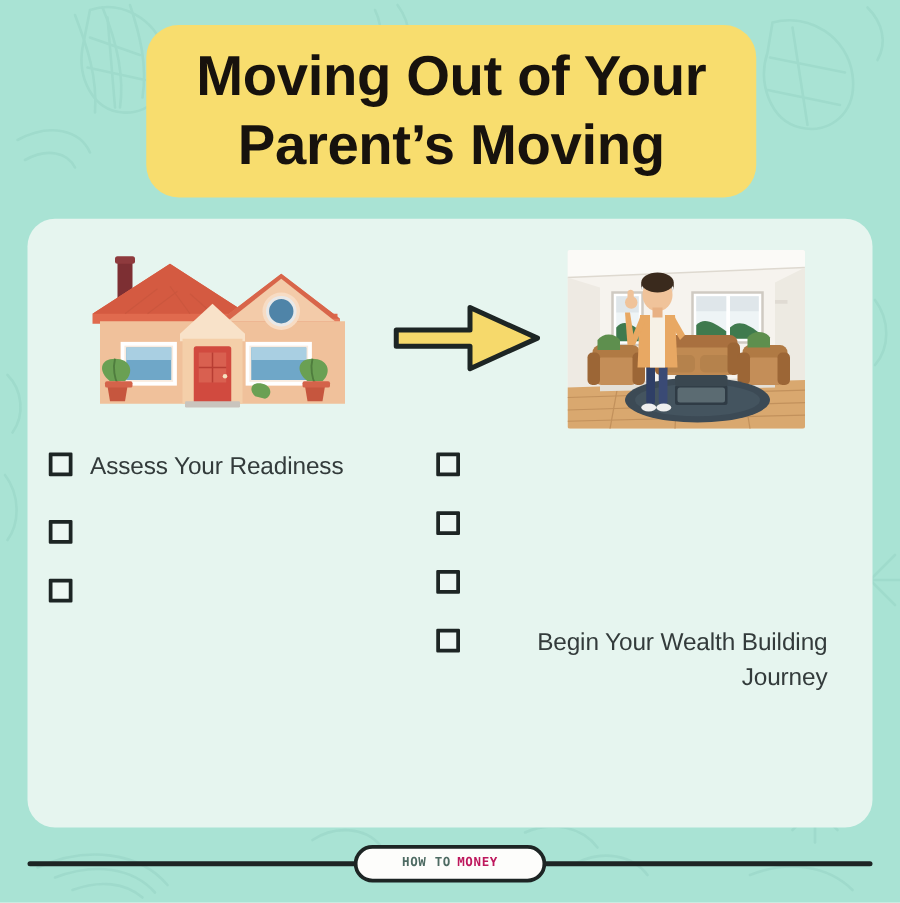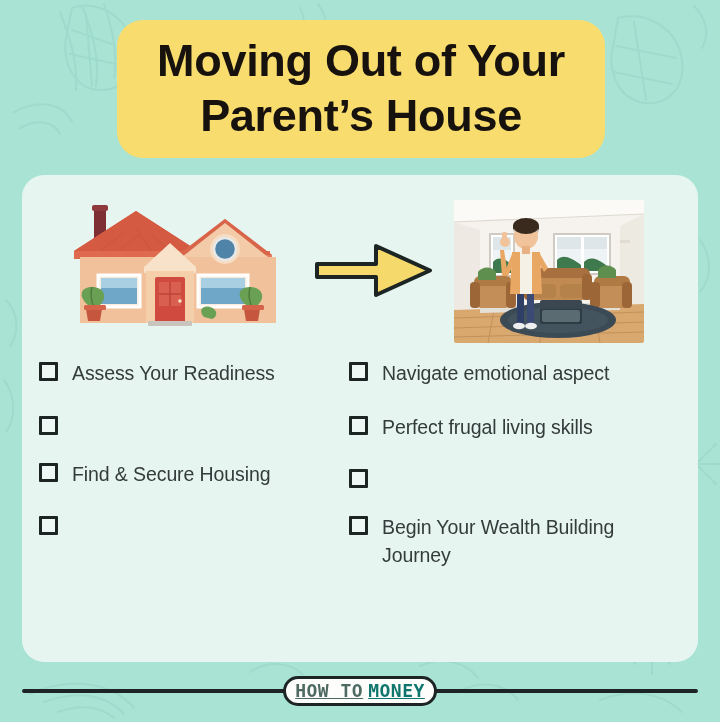--- a/index.html
+++ b/index.html
@@ -161,28 +161,27 @@
     border: 3px solid #1d2524;
     border-radius: 16px;
     z-index: 6;
     display: flex;
     align-items: center;
     justify-content: center;
     gap: 5px;
   }
   .brand-word {
     font-family: "DejaVu Sans Mono", monospace;
-    font-size: 18px;
+    font-size: 10px;
     font-weight: bold;
     letter-spacing: 0.5px;
     line-height: 1;
-    text-decoration: underline;
   }
   .brand-howto { color: #4e6b63; }
-  .brand-money { color: #0f766e; }
+  .brand-money { color: #be185d; }
 </style>
 </head>
 <body>
 
 <svg id="doodle-layer" viewBox="0 0 720 722" xmlns="http://www.w3.org/2000/svg">
   <g fill="none" stroke="#6fb3a2" stroke-width="2.1" stroke-linecap="round" opacity="0.55">
 
     <path d="M82 6 C92 30 100 58 96 86"></path>
     <path d="M60 12 C70 38 78 62 76 90"></path>
     <path d="M104 4 C112 28 118 52 114 78"></path>
@@ -233,21 +232,21 @@
     <circle cx="118" cy="250" r="9" opacity="0.35"></circle>
 
     <path d="M244 196 L244 214 M235 205 L253 205" opacity="0.45"></path>
     <path d="M470 560 L470 574 M463 567 L477 567" opacity="0.45"></path>
     <path d="M96 560 L96 574 M89 567 L103 567" opacity="0.45"></path>
   </g>
 </svg>
 
 <div id="title-banner">
   <div class="title-line">Moving Out of Your</div>
-  <div class="title-line">Parent’s House</div>
+  <div class="title-line">Parent’s Moving</div>
 </div>
 
 <div id="main-card">
 
   <div id="illustration-row">
 
     <svg id="house-illustration" viewBox="0 0 220 145" xmlns="http://www.w3.org/2000/svg">
 
       <rect x="24" y="8" width="12" height="40" rx="2" fill="#7d2f33"></rect>
       <rect x="22" y="6" width="16" height="6" rx="2" fill="#8e3a3d"></rect>
@@ -420,50 +419,44 @@
       <div class="checklist-item">
         <span class="checkbox"></span>
         <span class="checklist-label">Assess Your Readiness</span>
       </div>
 
       <div class="checklist-item">
         <span class="checkbox"></span>
       </div>
 
 
-      <div class="checklist-item">
-        <span class="checkbox"></span>
-        <span class="checklist-label">Find &amp; Secure Housing</span>
-      </div>
 
       <div class="checklist-item">
         <span class="checkbox"></span>
       </div>
 
     </div>
 
     <div class="checklist-column" id="checklist-column-right">
 
       <div class="checklist-item">
         <span class="checkbox"></span>
-        <span class="checklist-label">Navigate emotional aspect</span>
-      </div>
-
-      <div class="checklist-item">
-        <span class="checkbox"></span>
-        <span class="checklist-label">Perfect frugal living skills</span>
-      </div>
-
-      <div class="checklist-item">
-        <span class="checkbox"></span>
-      </div>
-
-      <div class="checklist-item">
-        <span class="checkbox"></span>
-        <span class="checklist-label" style="max-width:280px;">Begin Your Wealth Building Journey</span>
+      </div>
+
+      <div class="checklist-item">
+        <span class="checkbox"></span>
+      </div>
+
+      <div class="checklist-item">
+        <span class="checkbox"></span>
+      </div>
+
+      <div class="checklist-item">
+        <span class="checkbox"></span>
+        <span class="checklist-label" style="max-width:280px;text-align:right;">Begin Your Wealth Building Journey</span>
       </div>
 
     </div>
 
   </div>
 
 </div>
 
 <div id="footer-rule"></div>
 

